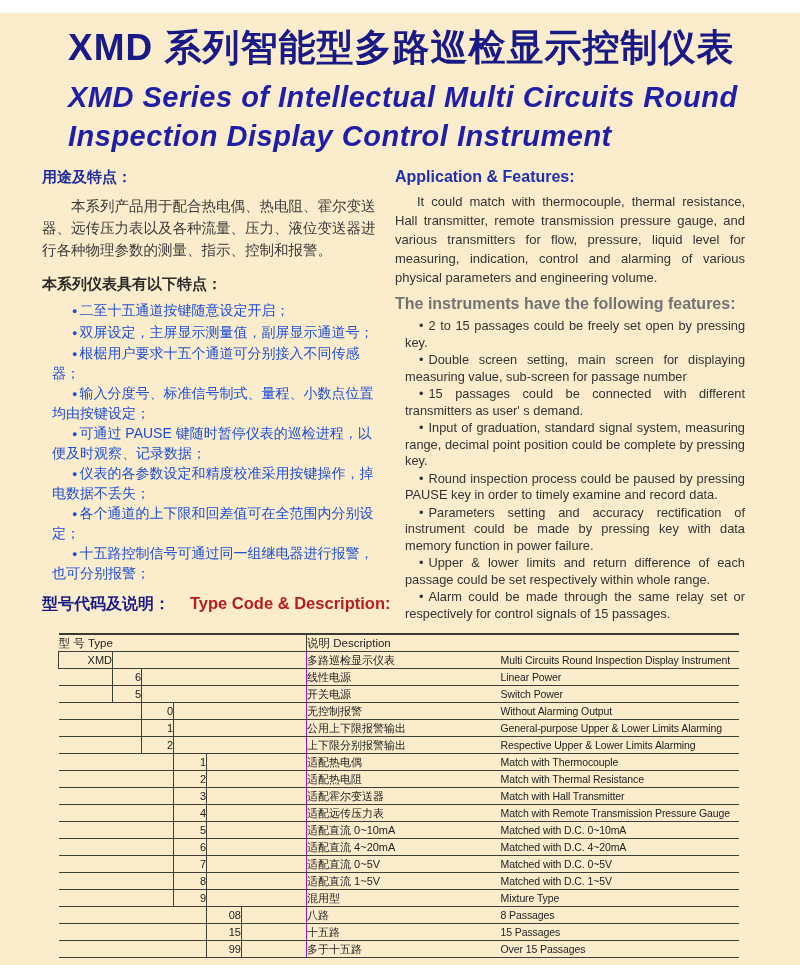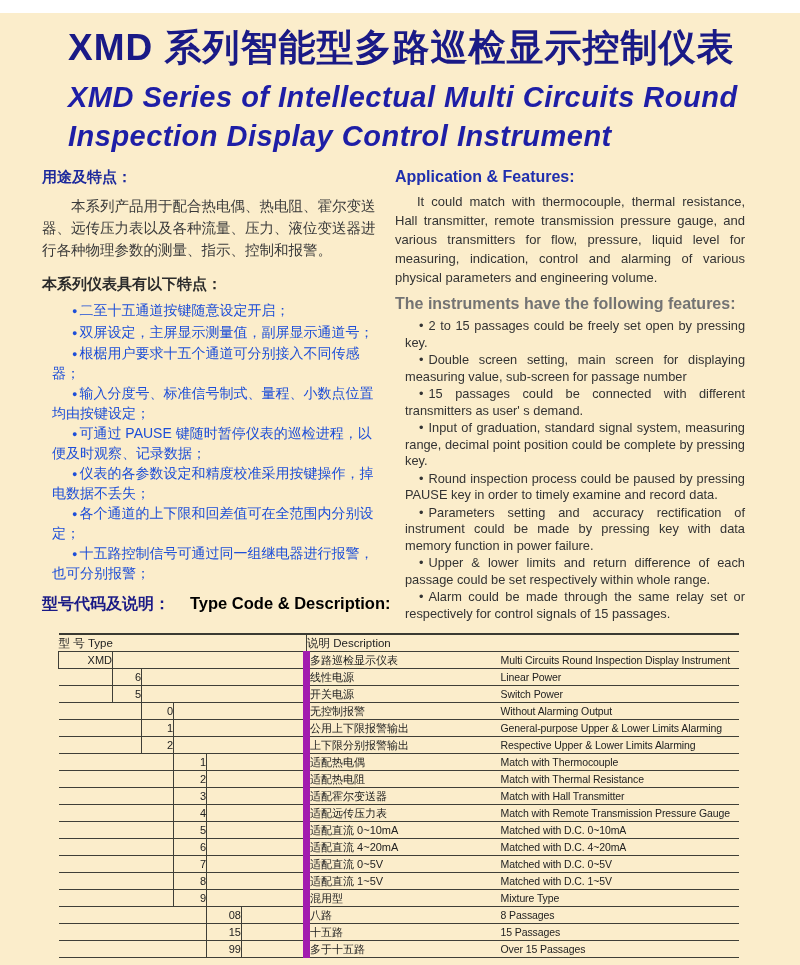--- a/index.html
+++ b/index.html
@@ -29,33 +29,33 @@
   .en-head  { font-size:16px; font-weight:700; color:#1f2fae; margin:2px 0 6px 0; }
   .en-para  { font-size:13px; line-height:19px; color:#333333; text-align:justify;
               text-indent:22px; margin:0 0 8px 0; }
   .en-feat  { font-size:16px; font-weight:700; color:#737373; margin:0 0 5px 0; }
   ul.en li  { font-size:12.8px; line-height:16.5px; color:#333333; text-align:justify;
               padding-left:10px; text-indent:14px; margin-bottom:1px; }
   ul.en li::before { content:"•"; margin-right:5px; }
 
   .type-code { display:flex; gap:20px; margin-top:12px; white-space:nowrap; align-items:baseline; }
   .tc-zh { font-size:16px; font-weight:700; color:#1a1a86; }
-  .tc-en { font-size:16.5px; font-weight:700; color:#000000; }
+  .tc-en { font-size:16.5px; font-weight:700; color:#b91c1c; }
 
   
   .tbl-wrap { margin:10px 57px 0 58px; }
   table.codes { border-collapse:collapse; table-layout:fixed; width:680px;
                 border-top:2px solid #3a3a32; font-size:11px; color:#222222; }
   table.codes th, table.codes td { border-bottom:1px solid #3f3f37; padding:0;
                 height:16px; line-height:16px; font-weight:400; overflow:visible; }
   table.codes th { text-align:left; font-size:11.5px; color:#222; }
   th.type { padding-left:22px; }
   th.desc { border-left:1px solid #3f3f37; padding-left:6px; }
   td.code { border-left:1px solid #3f3f37; border-right:1px solid #3f3f37; text-align:right; }
-  td.zh   { border-left:7px solid #a21caf; padding-left:6px; font-size:11px; white-space:nowrap;margin-top:9px; }
+  td.zh   { border-left:1px solid #a21caf; padding-left:6px; font-size:11px; white-space:nowrap;margin-top:9px; }
   td.en   { padding-left:4px; font-size:10.5px; letter-spacing:-0.1px; white-space:nowrap; }
 </style>
 </head>
 <body>
 
 <div class="top-strip"></div>
 
 <div class="title-zh">XMD 系列智能型多路巡检显示控制仪表</div>
 <div class="title-en">XMD Series of Intellectual Multi Circuits Round Inspection Display Control Instrument</div>
 

